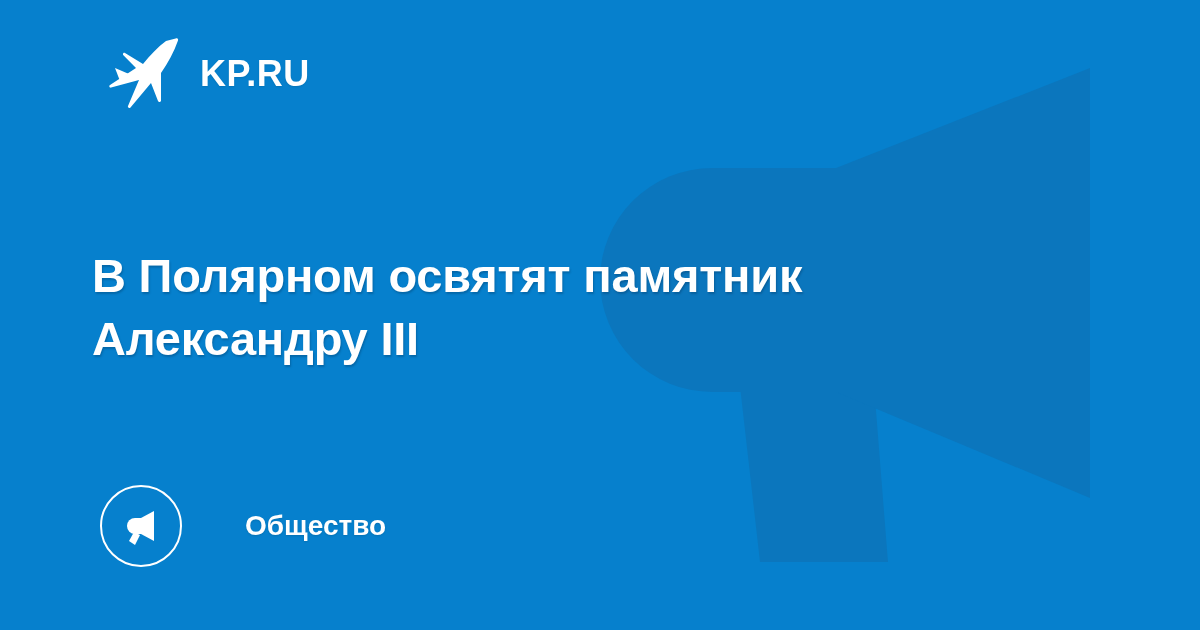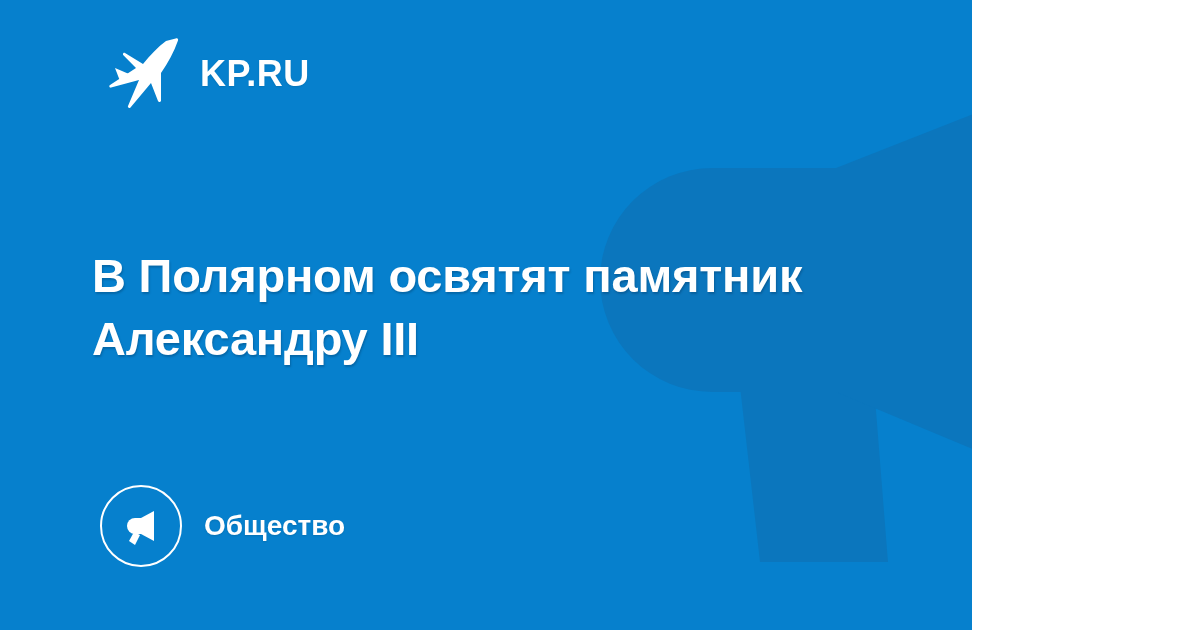--- a/index.html
+++ b/index.html
@@ -2,21 +2,21 @@
 <html><head>
 <meta charset="utf-8">
 <style>
   html, body {
     margin: 0;
     padding: 0;
     background: #ffffff;
   }
   #card {
     position: relative;
-    width: 972px;
+    width: 1200px;
     height: 630px;
     overflow: hidden;
     background: #0680cd;
     font-family: "Liberation Sans", "DejaVu Sans", sans-serif;
   }
 
   
   #watermark {
     position: absolute;
     left: 0;
@@ -89,20 +89,21 @@
     flex: 0 0 auto;
   }
   #category-ring svg { display: block; }
   #category-label {
     color: #ffffff;
     font-size: 28px;
     font-weight: 700;
     line-height: 1;
     white-space: nowrap;
     text-shadow: 0 1px 2px rgba(0,0,0,0.12);
+    margin-left: 41px;
   }
 </style>
 </head>
 <body>
 
 <div id="card">
 
   <svg id="watermark" viewBox="0 0 1200 630" aria-hidden="true">
     <g fill="#0b76bd">
 

